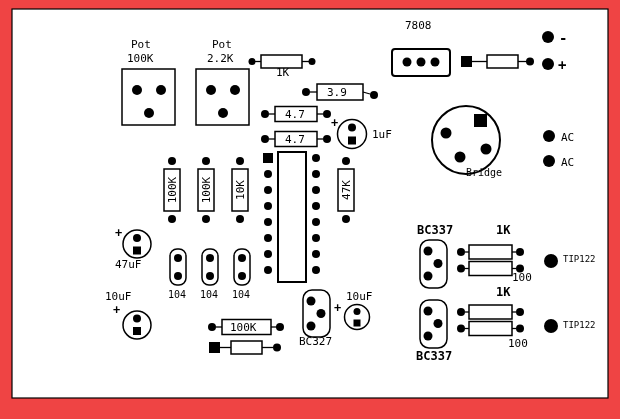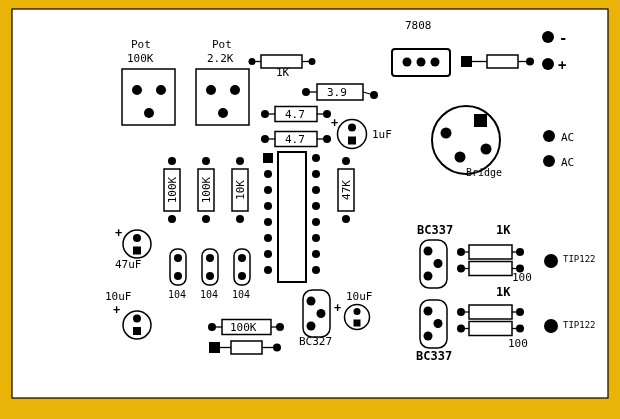--- a/index.html
+++ b/index.html
@@ -1,16 +1,16 @@
 <!DOCTYPE html>
 <html><head>
 <meta charset="utf-8">
 <style>
   html,body{margin:0;padding:0;background:#fff}
-  .stage{width:620px;height:419px;background:#eab308;position:relative}
+  .stage{width:620px;height:419px;background:#ef4444;position:relative}
   svg{display:block}
   text{font-family:"DejaVu Sans Mono","Liberation Mono",monospace;fill:#000}
   .t9{font-size:9px}
   .t10{font-size:10px}
   .t11{font-size:11px}
   .t12{font-size:12px;font-weight:bold}
   .sign{font-size:14px;font-weight:bold}
   .o{fill:#fff;stroke:#000;stroke-width:1.5}
   .o2{fill:#fff;stroke:#000;stroke-width:2}
   .f{fill:#000;stroke:none}

